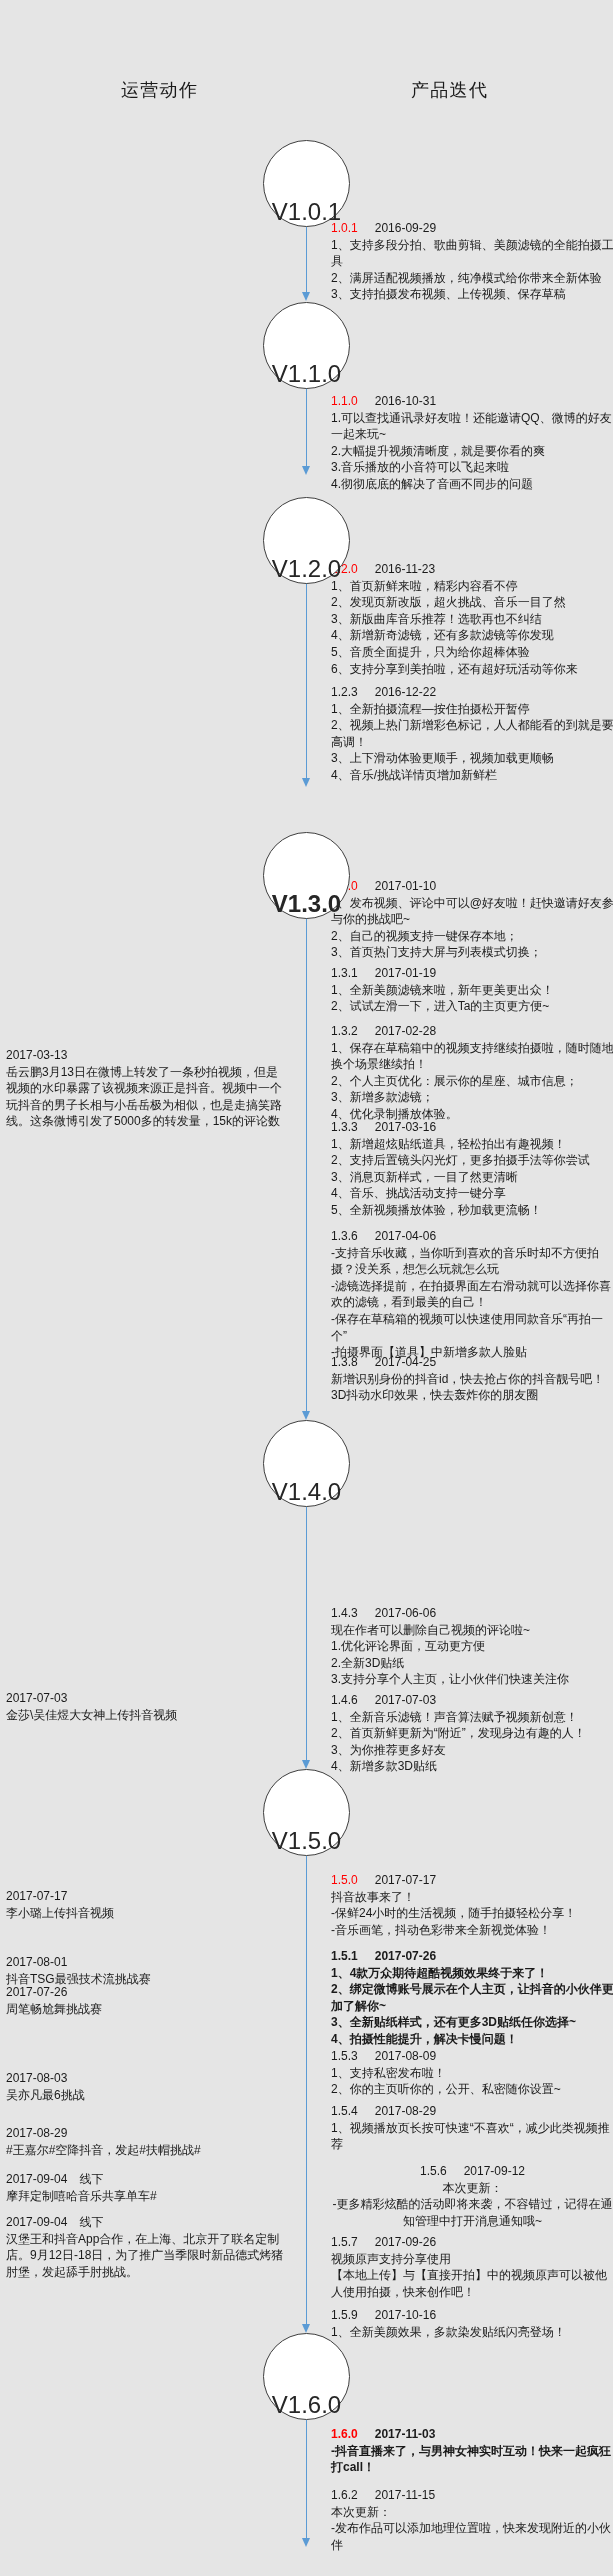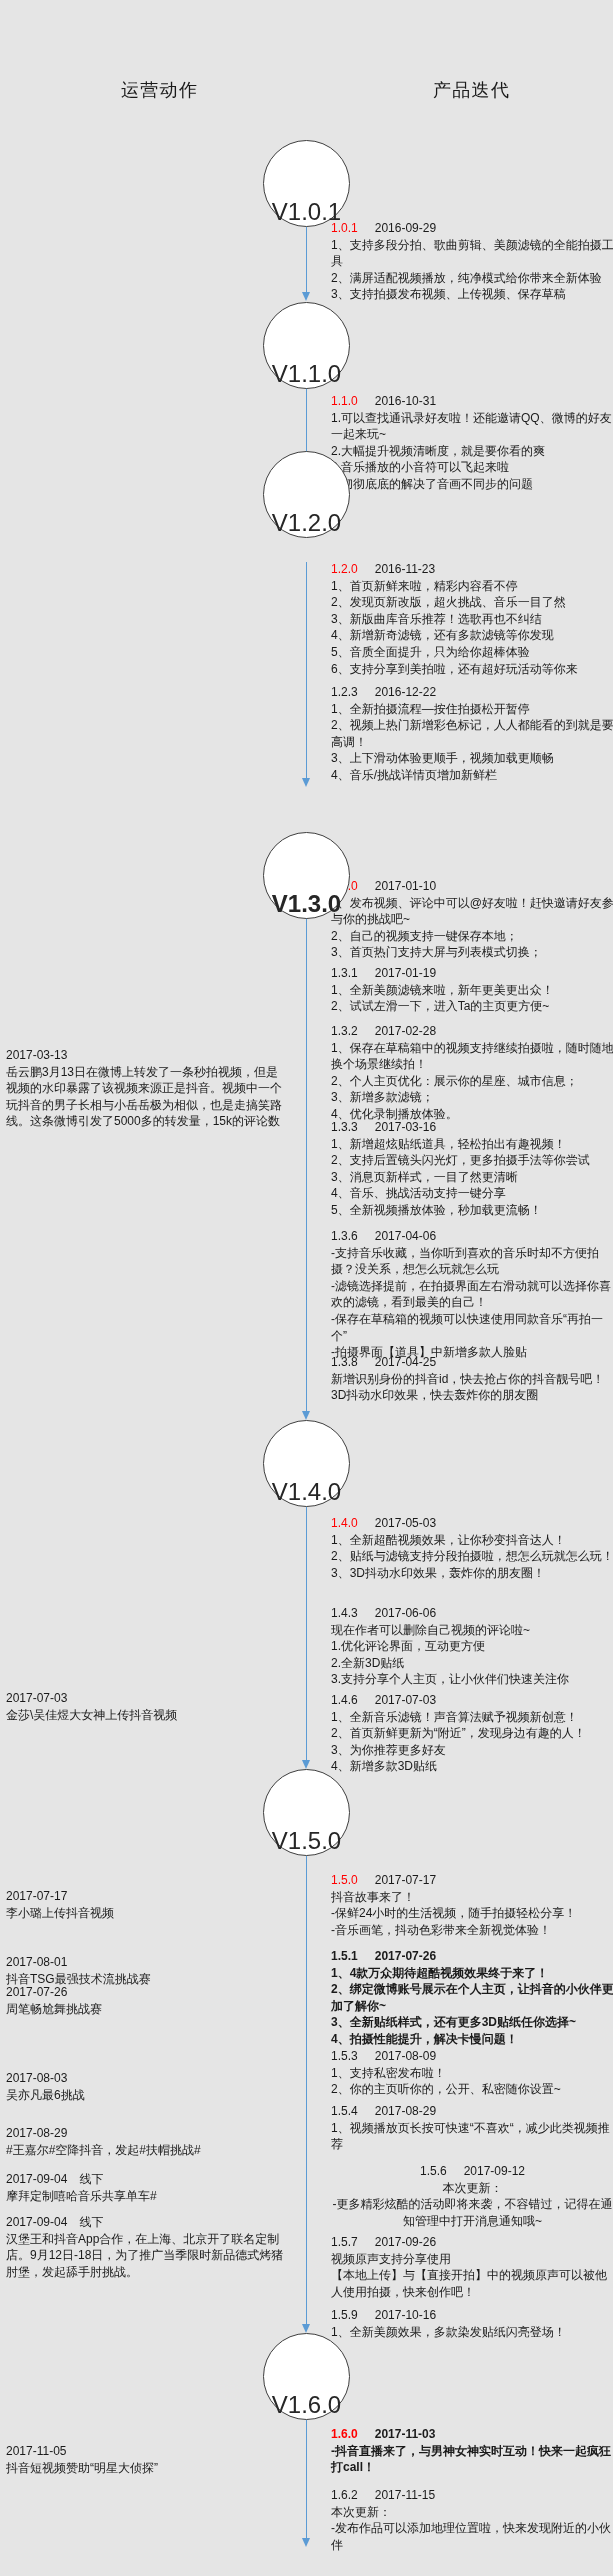--- a/index.html
+++ b/index.html
@@ -14,21 +14,21 @@
   }
   .col-header{
     position:absolute;
     top:78px;
     font-size:18px;
     letter-spacing:1.3px;
     color:#1a1a1a;
     white-space:nowrap;
   }
   .col-header.left{left:121px;}
-  .col-header.right{left:433px;font-family:Liberation Mono, monospace;}
+  .col-header.right{left:411px;font-family:Liberation Mono, monospace;}
 
   .milestone{
     position:absolute;
     left:263px;
     width:87px;
     height:87px;
     border:1.2px solid #3f3f3f;
     border-radius:50%;
     background:#ffffff;
     display:flex;
@@ -98,21 +98,21 @@
     <div class="connector-line" style="top: 1856px; height: 469px;"></div>
     <div class="connector-arrow" style="top: 2324px;"></div>
     <div class="connector-line" style="top: 2420px; height: 118px;"></div>
     <div class="connector-arrow" style="top: 2538px;"></div>
     <div class="milestone" style="top: 140px;">
       <span class="milestone-label">V1.0.1</span>
     </div>
     <div class="milestone" style="top: 302px;">
       <span class="milestone-label">V1.1.0</span>
     </div>
-    <div class="milestone" style="top: 451px;">
+    <div class="milestone" style="top: 497px;">
       <span class="milestone-label">V1.2.0</span>
     </div>
     <div class="milestone" style="top: 832px; font-weight: bold;">
       <span class="milestone-label">V1.3.0</span>
     </div>
     <div class="milestone" style="top: 1420px;">
       <span class="milestone-label">V1.4.0</span>
     </div>
     <div class="milestone" style="top: 1769px;">
       <span class="milestone-label">V1.5.0</span>
@@ -180,26 +180,20 @@
       <div class="release-line">-支持音乐收藏，当你听到喜欢的音乐时却不方便拍摄？没关系，想怎么玩就怎么玩</div>
       <div class="release-line">-滤镜选择提前，在拍摄界面左右滑动就可以选择你喜欢的滤镜，看到最美的自己！</div>
       <div class="release-line">-保存在草稿箱的视频可以快速使用同款音乐“再拍一个”</div>
       <div class="release-line">-拍摄界面【道具】中新增多款人脸贴</div>
     </div>
     <div class="release" style="top: 1354px;">
       <div class="release-heading"><span class="ver">1.3.8</span><span class="date">2017-04-25</span></div>
       <div class="release-line">新增识别身份的抖音id，快去抢占你的抖音靓号吧！</div>
       <div class="release-line">3D抖动水印效果，快去轰炸你的朋友圈</div>
     </div>
-    <div class="release" style="top: 1515px;">
-      <div class="release-heading"><span class="ver major">1.4.0</span><span class="date">2017-05-03</span></div>
-      <div class="release-line">1、全新超酷视频效果，让你秒变抖音达人！</div>
-      <div class="release-line">2、贴纸与滤镜支持分段拍摄啦，想怎么玩就怎么玩！</div>
-      <div class="release-line">3、3D抖动水印效果，轰炸你的朋友圈！</div>
-    </div>
     <div class="release" style="top: 1605px;">
       <div class="release-heading"><span class="ver">1.4.3</span><span class="date">2017-06-06</span></div>
       <div class="release-line">现在作者可以删除自己视频的评论啦~</div>
       <div class="release-line">1.优化评论界面，互动更方便</div>
       <div class="release-line">2.全新3D贴纸</div>
       <div class="release-line">3.支持分享个人主页，让小伙伴们快速关注你</div>
     </div>
     <div class="release" style="top: 1692px;">
       <div class="release-heading"><span class="ver">1.4.6</span><span class="date">2017-07-03</span></div>
       <div class="release-line">1、全新音乐滤镜！声音算法赋予视频新创意！</div>
@@ -281,18 +275,14 @@
       <div class="event-line">#王嘉尔#空降抖音，发起#扶帽挑战#</div>
     </div>
     <div class="event" style="top: 2171px;">
       <div class="event-heading"><span class="event-date">2017-09-04</span><span class="tag">线下</span></div>
       <div class="event-line">摩拜定制嘻哈音乐共享单车#</div>
     </div>
     <div class="event" style="top: 2214px;">
       <div class="event-heading"><span class="event-date">2017-09-04</span><span class="tag">线下</span></div>
       <div class="event-line">汉堡王和抖音App合作，在上海、北京开了联名定制店。9月12日-18日，为了推广当季限时新品德式烤猪肘堡，发起舔手肘挑战。</div>
     </div>
-    <div class="event" style="top: 2443px;">
-      <div class="event-heading"><span class="event-date">2017-11-05</span></div>
-      <div class="event-line">抖音短视频赞助“明星大侦探”</div>
-    </div>
   </div>
 
 
 </body></html>

